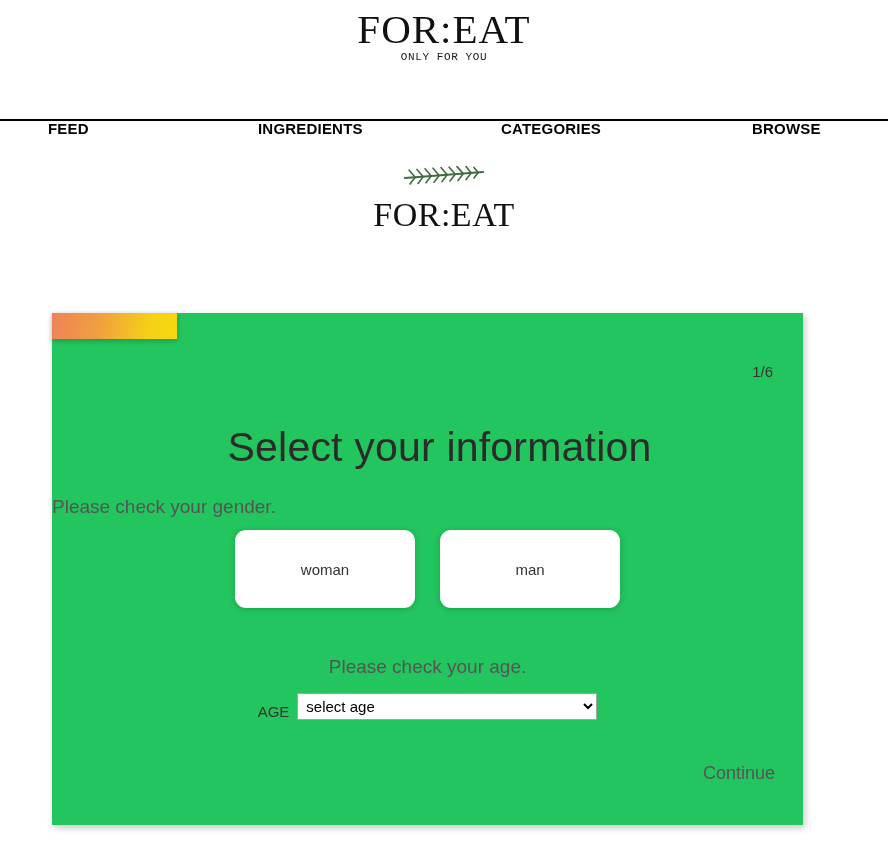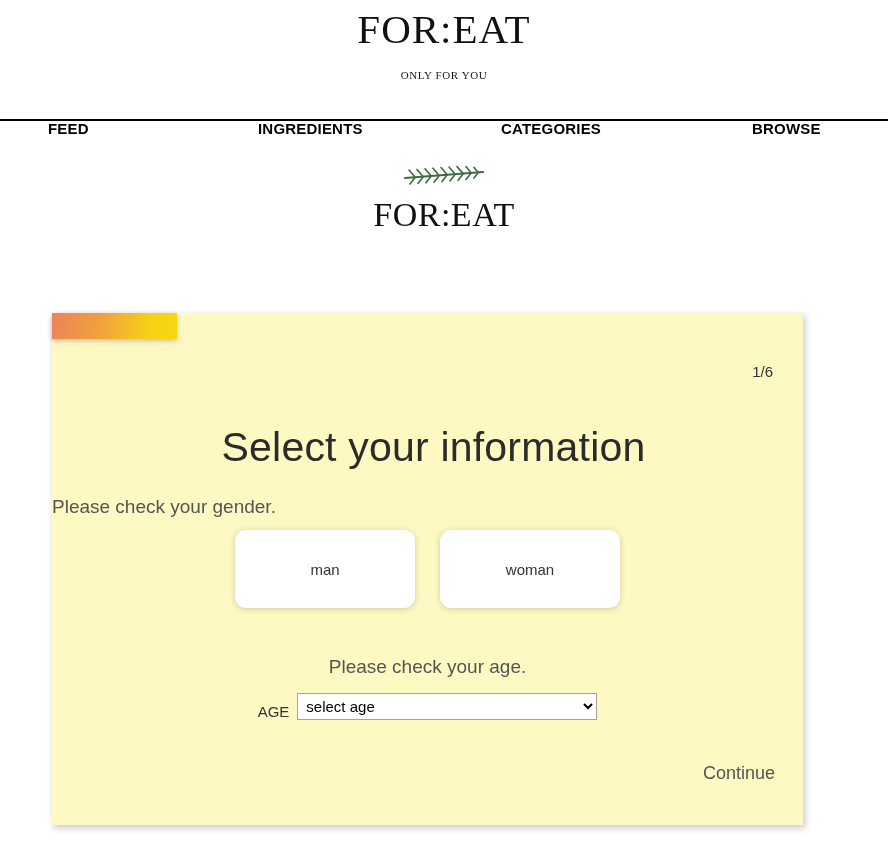--- a/index.html
+++ b/index.html
@@ -33,25 +33,25 @@
     text-align: center;
   }
   .brand-wordmark {
     font-family: "Liberation Serif", serif;
     font-size: 41px;
     letter-spacing: 1px;
     color: #111111;
     line-height: 1.05;
   }
   .brand-tagline {
-    font-family: Liberation Serif, serif;
+    font-family: Liberation Mono, monospace;
     font-size: 11px;
     letter-spacing: 0.6px;
     color: #1a1a1a;
-    margin-top: 18px;
+    margin-top: 0;
   }
   .main-nav {
     position: absolute;
     left: 0;
     top: 84px;
     width: 888px;
     height: 22px;
   }
   .nav-item {
     position: absolute;
@@ -101,42 +101,42 @@
     position: absolute;
     left: 52px;
     top: 313px;
     width: 751px;
     height: 512px;
   }
   .wizard-card {
     position: relative;
     width: 751px;
     height: 512px;
-    background: #fef9c3;
+    background: #22c55e;
     box-shadow: 2px 3px 7px rgba(0,0,0,0.22);
   }
   .progress-bar {
     position: absolute;
     left: 0;
     top: 0;
     width: 125px;
     height: 26px;
     background: linear-gradient(100deg, #ee8259 0%, #f0a03f 38%, #f6d116 78%, #f5d80f 100%);
     box-shadow: 0 2px 5px rgba(0,0,0,0.22);
   }
   .step-counter {
     position: absolute;
     right: 30px;
     top: 50px;
     font-size: 15px;
     color: #333333;
   }
   .card-heading {
     position: absolute;
-    left: 6px;
+    left: 12px;
     top: 84px;
     width: 751px;
     text-align: center;
     font-size: 41px;
     font-weight: normal;
     color: #2b2b2b;
     letter-spacing: 0.2px;
   }
   .prompt-gender {
     position: absolute;
@@ -267,24 +267,24 @@
     <div class="progress-bar"></div>
 
     <div class="step-counter">1/6</div>
 
     <h1 class="card-heading">Select your information</h1>
 
     <div class="prompt-gender">Please check your gender.</div>
 
     <div class="gender-options">
       <div class="gender-option">
-        <span>man</span>
+        <span>woman</span>
       </div>
       <div class="gender-option">
-        <span>woman</span>
+        <span>man</span>
       </div>
     </div>
 
     <div class="prompt-age">Please check your age.</div>
 
     <div class="age-row">
       <span class="age-label">AGE</span>
       <select class="age-select"><option>select age</option><option>10s</option><option>20s</option><option>30s</option><option>40s</option><option>50s</option><option>60s</option></select>
     </div>
 

